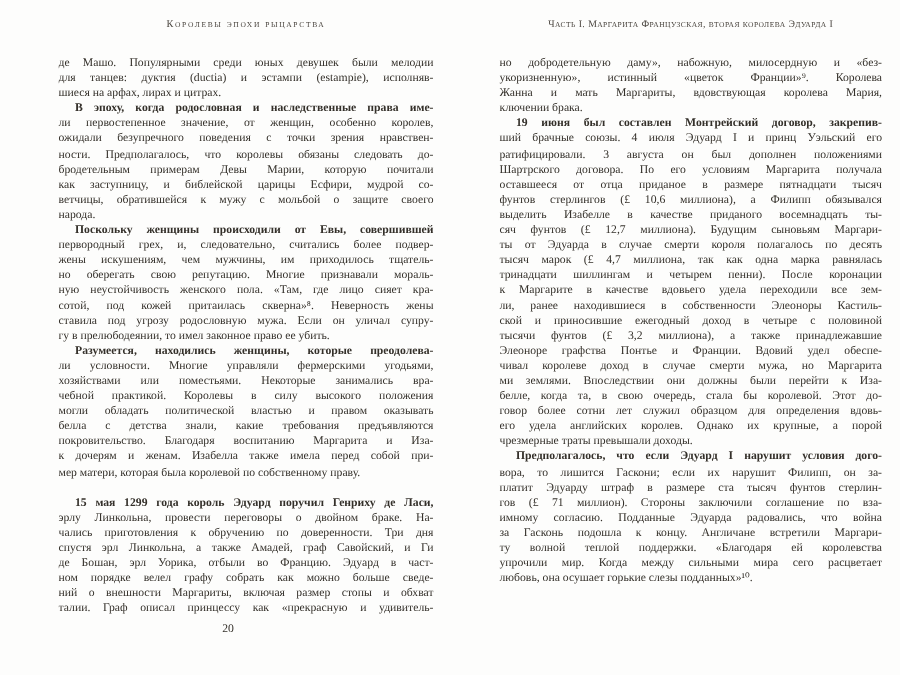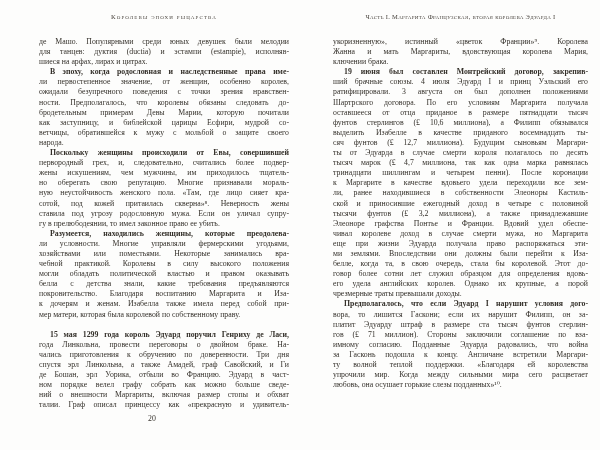--- a/index.html
+++ b/index.html
@@ -102,51 +102,51 @@
       <div class="line">ли условности. Многие управляли фермерскими угодьями,</div>
       <div class="line">хозяйствами или поместьями. Некоторые занимались вра-</div>
       <div class="line">чебной практикой. Королевы в силу высокого положения</div>
       <div class="line">могли обладать политической властью и правом оказывать</div>
       <div class="line">белла с детства знали, какие требования предъявляются</div>
       <div class="line">покровительство. Благодаря воспитанию Маргарита и Иза-</div>
       <div class="line">к дочерям и женам. Изабелла также имела перед собой при-</div>
       <div class="line last">мер матери, которая была королевой по собственному праву.</div>
       <div class="line blank"></div>
       <div class="line first">15 мая 1299 года король Эдуард поручил Генриху де Ласи,</div>
-      <div class="line">года Линкольна, провести переговоры о двойном браке. На-</div>
+      <div class="line">эрлу Линкольна, провести переговоры о двойном браке. На-</div>
       <div class="line">чались приготовления к обручению по доверенности. Три дня</div>
       <div class="line">спустя эрл Линкольна, а также Амадей, граф Савойский, и Ги</div>
       <div class="line">де Бошан, эрл Уорика, отбыли во Францию. Эдуард в част-</div>
       <div class="line">ном порядке велел графу собрать как можно больше сведе-</div>
       <div class="line">ний о внешности Маргариты, включая размер стопы и обхват</div>
       <div class="line">талии. Граф описал принцессу как «прекрасную и удивитель-</div>
     </div>
 
   <div class="textblock tb-right">
+      <div class="line">но добродетельную даму», набожную, милосердную и «без-</div>
       <div class="line">укоризненную», истинный «цветок Франции»⁹. Королева</div>
       <div class="line">Жанна и мать Маргариты, вдовствующая королева Мария,</div>
       <div class="line last">ключении брака.</div>
       <div class="line first">19 июня был составлен Монтрейский договор, закрепив-</div>
       <div class="line">ший брачные союзы. 4 июля Эдуард I и принц Уэльский его</div>
       <div class="line">ратифицировали. 3 августа он был дополнен положениями</div>
       <div class="line">Шартрского договора. По его условиям Маргарита получала</div>
       <div class="line">оставшееся от отца приданое в размере пятнадцати тысяч</div>
       <div class="line">фунтов стерлингов (£ 10,6 миллиона), а Филипп обязывался</div>
       <div class="line">выделить Изабелле в качестве приданого восемнадцать ты-</div>
       <div class="line">сяч фунтов (£ 12,7 миллиона). Будущим сыновьям Маргари-</div>
       <div class="line">ты от Эдуарда в случае смерти короля полагалось по десять</div>
       <div class="line">тысяч марок (£ 4,7 миллиона, так как одна марка равнялась</div>
       <div class="line">тринадцати шиллингам и четырем пенни). После коронации</div>
       <div class="line">к Маргарите в качестве вдовьего удела переходили все зем-</div>
       <div class="line">ли, ранее находившиеся в собственности Элеоноры Кастиль-</div>
       <div class="line">ской и приносившие ежегодный доход в четыре с половиной</div>
       <div class="line">тысячи фунтов (£ 3,2 миллиона), а также принадлежавшие</div>
       <div class="line">Элеоноре графства Понтье и Франции. Вдовий удел обеспе-</div>
       <div class="line">чивал королеве доход в случае смерти мужа, но Маргарита</div>
-      <div class="line">еще при жизни Эдуарда получала право распоряжаться эти-</div>
       <div class="line">ми землями. Впоследствии они должны были перейти к Иза-</div>
       <div class="line">белле, когда та, в свою очередь, стала бы королевой. Этот до-</div>
       <div class="line">говор более сотни лет служил образцом для определения вдовь-</div>
       <div class="line">его удела английских королев. Однако их крупные, а порой</div>
       <div class="line last">чрезмерные траты превышали доходы.</div>
       <div class="line first">Предполагалось, что если Эдуард I нарушит условия дого-</div>
       <div class="line">вора, то лишится Гаскони; если их нарушит Филипп, он за-</div>
       <div class="line">платит Эдуарду штраф в размере ста тысяч фунтов стерлин-</div>
       <div class="line">гов (£ 71 миллион). Стороны заключили соглашение по вза-</div>
       <div class="line">имному согласию. Подданные Эдуарда радовались, что война</div>

